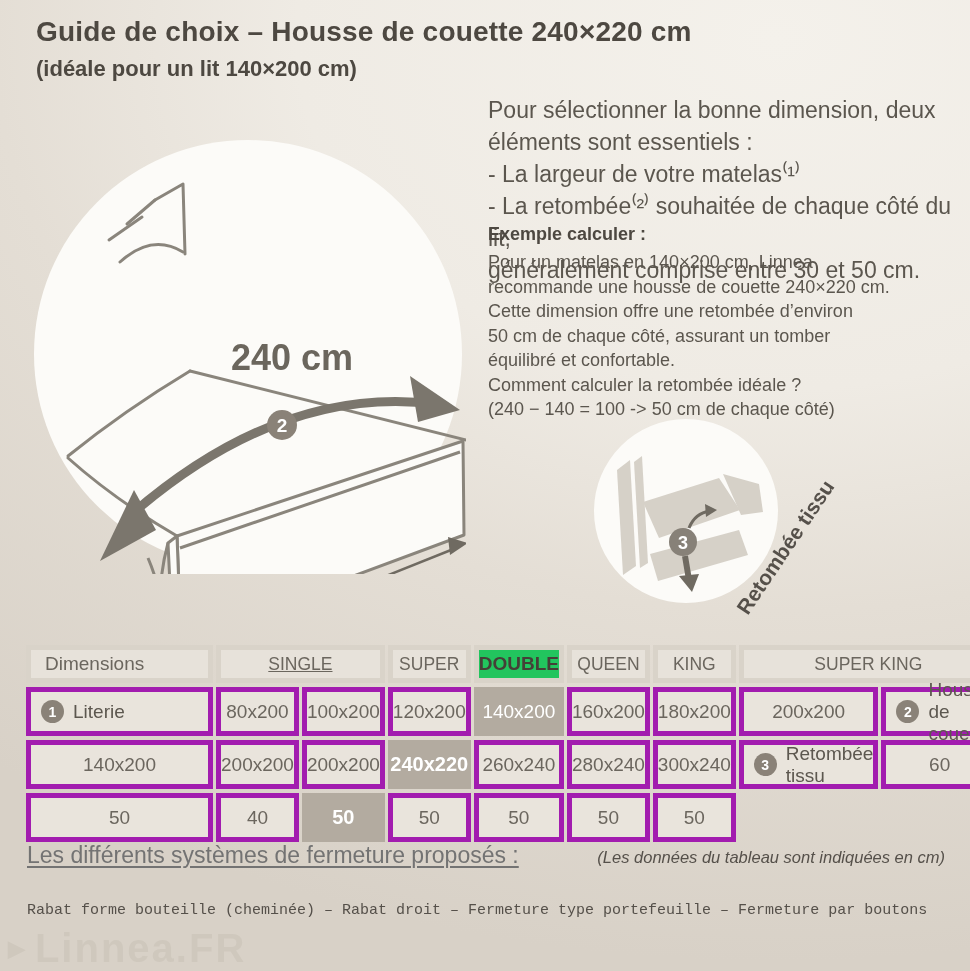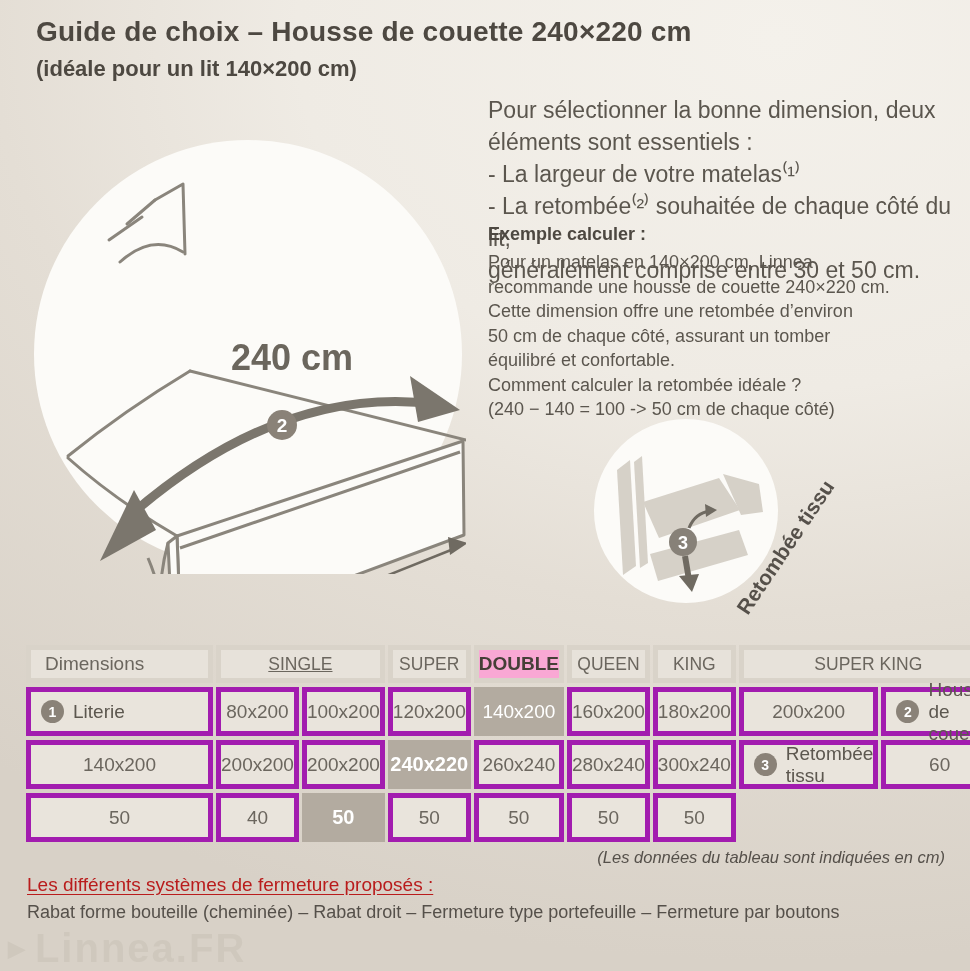--- a/index.html
+++ b/index.html
@@ -54,47 +54,47 @@
   .cell {
     background:#e9e4dc;
     border:5px solid #a21caf;
     display:flex; align-items:center; justify-content:center;
     font-size:19px; color:#6b665e;
   }
   .cell.header { background:#e7e2da; font-size:17.5px; border-color:#d9d3c9; }
   .cell.corner { justify-content:flex-start; padding-left:14px; font-size:19px; }
   .cell.rowlabel { justify-content:flex-start; padding-left:10px; gap:9px; color:#5c574f; }
   .cell.hl { background:#b3aba0; color:#ffffff; border:none; }
-  .cell.hl-header { background:#f9a8d4; color:#453f37; font-weight:bold; font-size:19px; }
+  .cell.hl-header { background:#22c55e; color:#453f37; font-weight:bold; font-size:19px; }
   .cell.hl.bold { font-weight:bold; font-size:20px; }
   .h-single { grid-column:2 / span 2;text-decoration:underline; }
   .h-full   { grid-column:4; }
   .h-double { grid-column:5; }
   .h-queen  { grid-column:6; }
   .h-king   { grid-column:7; }
   .h-sking  { grid-column:8 / span 2; }
   .badge {
     width:23px; height:23px; border-radius:50%;
     background:#8a8278; color:#fff;
     display:inline-flex; align-items:center; justify-content:center;
     font-size:14px; font-weight:bold; flex:0 0 auto;
   }
   .table-note {
     right:25px; top:848px;
     font-size:16.5px; font-style:italic; color:#55504a;
   }
   .closures-heading {
-    left:27px; top:874px;
-    font-size:19px; color:#b91c1c;
+    left:27px; top:842px;
+    font-size:23px; color:#737373;
     text-decoration:underline;
     text-underline-offset:3px;
   }
   .closures-list {
     left:27px; top:902px;
-    font-size:18px; color:#55504a;
+    font-size:15px; color:#55504a;font-family:Liberation Mono, monospace;
   }
   .watermark {
     left:8px; top:926px;
     font-size:40px; font-weight:bold; letter-spacing:2px;
     color:#c5beb2; opacity:0.45;
     display:flex; align-items:center; gap:8px;
   }
   .watermark .tri { font-size:22px; }
   svg text { font-family:"Liberation Sans", sans-serif; }
 </style>

